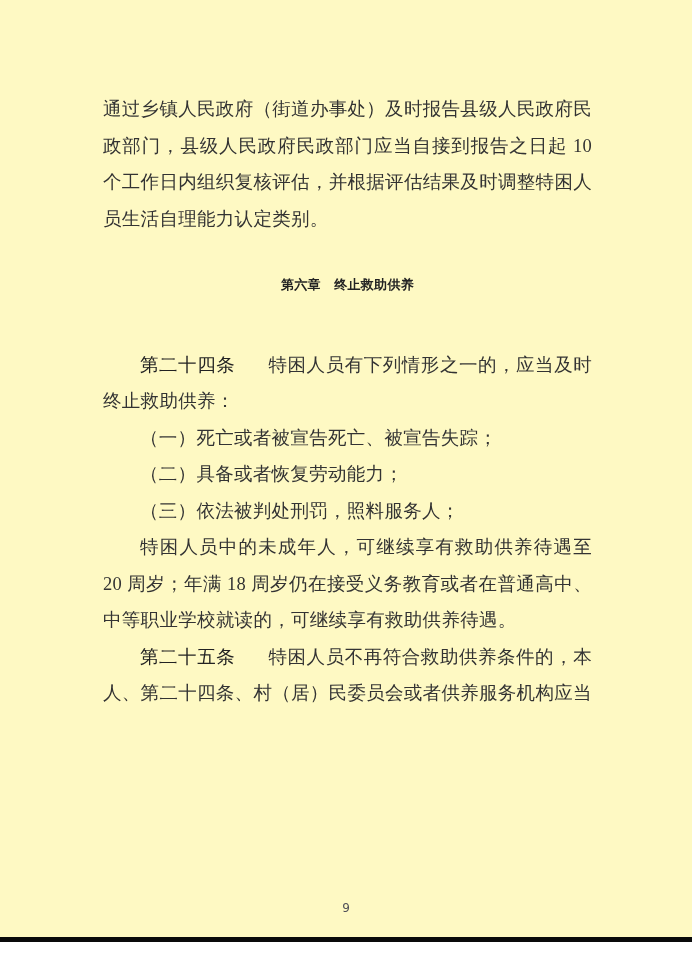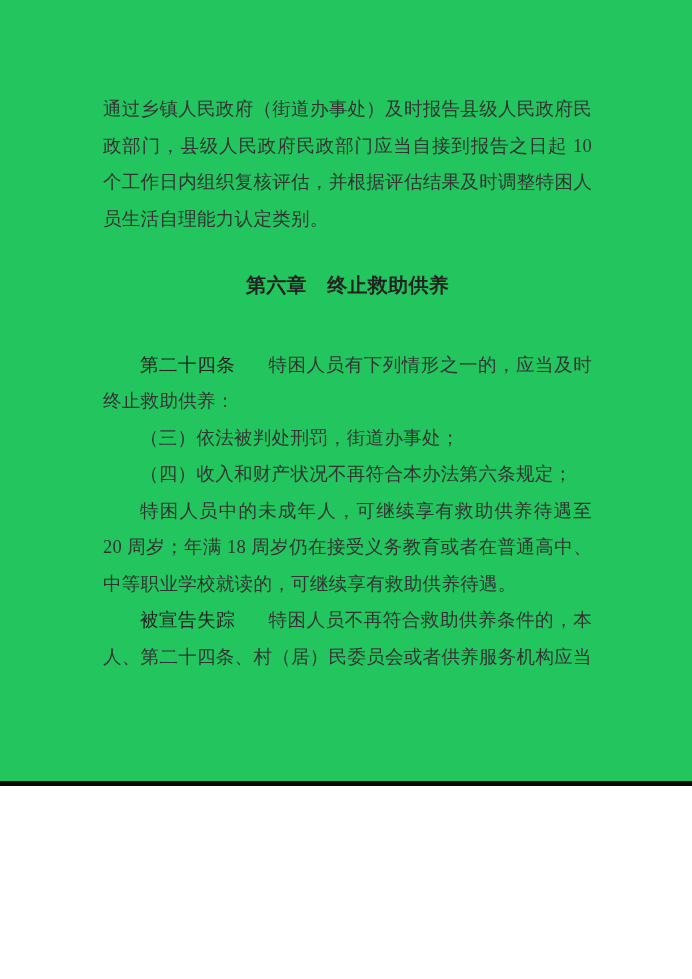--- a/index.html
+++ b/index.html
@@ -3,22 +3,22 @@
 <meta charset="utf-8">
 <style>
   html, body {
     margin: 0;
     padding: 0;
     background: #ffffff;
   }
   .page {
     position: relative;
     width: 692px;
-    height: 786px;
-    background: #22c55e;
+    height: 942px;
+    background: #fef9c3;
     overflow: hidden;
     font-family: "Liberation Serif", "DejaVu Serif", serif;
   }
   .content {
     padding: 91px 100px 0 103px;
     font-size: 18.5px;
     line-height: 36.5px;
     letter-spacing: 0.3px;
     color: #333333;
     text-align: justify;
@@ -27,21 +27,21 @@
     margin: 0;
     text-indent: 0;
   }
   .indent {
     text-indent: 2em;
   }
   .chapter-heading {
     margin: 30px 0 43px 0;
     text-align: center;
     text-indent: 0;
-    font-size: 20px;
+    font-size: 13px;
     font-weight: bold;
     color: #222222;
     line-height: 36.5px;
   }
   .article-label {
     font-weight: normal;
     color: #222222;
     margin-right: 1.8em;
   }
   .page-number {
@@ -68,30 +68,31 @@
 
 <div class="page">
   <div class="content">
 
     <p class="para">通过乡镇人民政府（街道办事处）及时报告县级人民政府民政部门，县级人民政府民政部门应当自接到报告之日起 10 个工作日内组织复核评估，并根据评估结果及时调整特困人员生活自理能力认定类别。</p>
 
     <h2 class="chapter-heading">第六章　终止救助供养</h2>
 
     <p class="para indent"><span class="article-label">第二十四条</span><span>特困人员有下列情形之一的，应当及时终止救助供养：</span></p>
 
+    <p class="para indent">（一）死亡或者被宣告死亡、被宣告失踪；</p>
 
+    <p class="para indent">（二）具备或者恢复劳动能力；</p>
 
-    <p class="para indent">（三）依法被判处刑罚，街道办事处；</p>
+    <p class="para indent">（三）依法被判处刑罚，照料服务人；</p>
 
-    <p class="para indent">（四）收入和财产状况不再符合本办法第六条规定；</p>
 
 
 
     <p class="para indent">特困人员中的未成年人，可继续享有救助供养待遇至 20 周岁；年满 18 周岁仍在接受义务教育或者在普通高中、中等职业学校就读的，可继续享有救助供养待遇。</p>
 
-    <p class="para indent"><span class="article-label">被宣告失踪</span><span>特困人员不再符合救助供养条件的，本人、第二十四条、村（居）民委员会或者供养服务机构应当</span></p>
+    <p class="para indent"><span class="article-label">第二十五条</span><span>特困人员不再符合救助供养条件的，本人、第二十四条、村（居）民委员会或者供养服务机构应当</span></p>
 
   </div>
 
   <div class="page-number">9</div>
 
   <div class="bottom-bar"></div>
 </div>
 
 </body></html>

